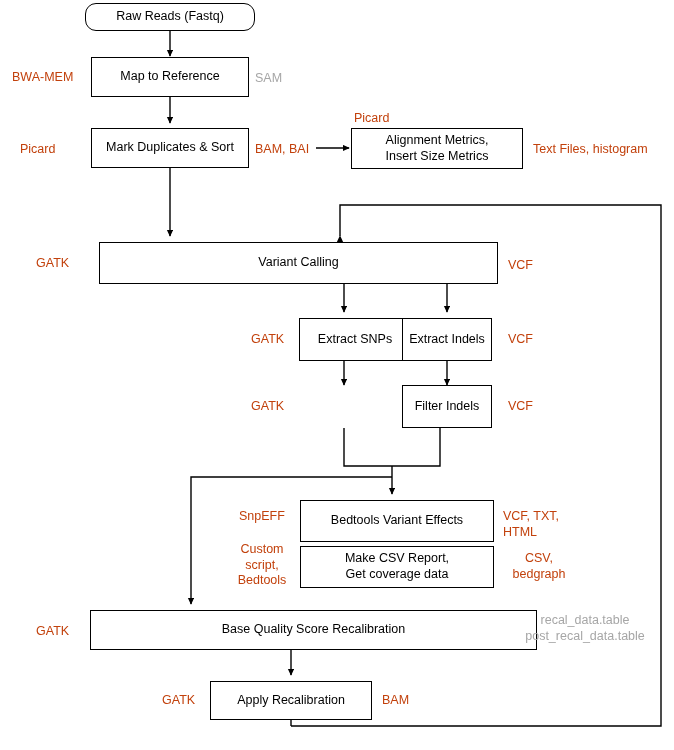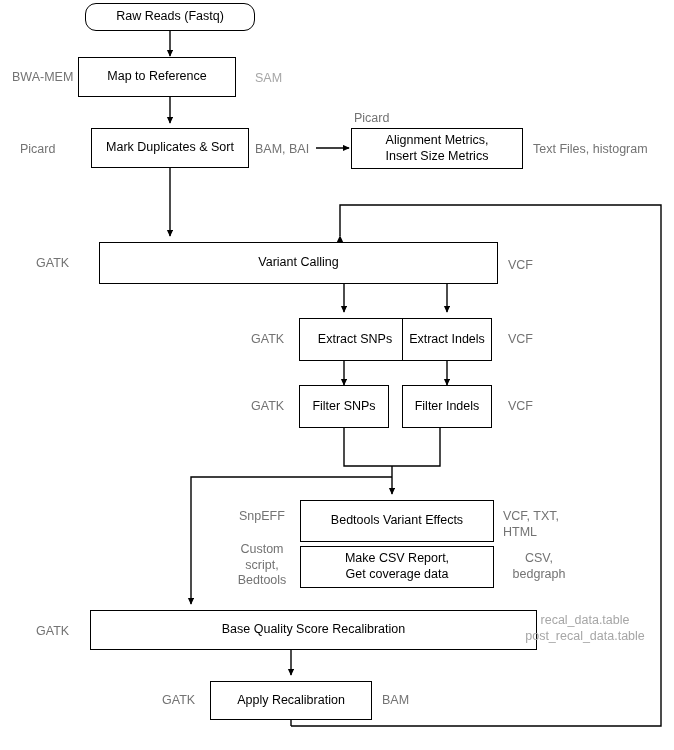--- a/index.html
+++ b/index.html
@@ -3,21 +3,21 @@
 <meta charset="utf-8">
 <style>
   html,body{margin:0;padding:0;background:#ffffff;}
   body{font-family:"Liberation Sans","DejaVu Sans",sans-serif;}
   #canvas{position:relative;width:674px;height:750px;background:#ffffff;overflow:hidden;}
   svg#wires{position:absolute;left:0;top:0;width:674px;height:750px;}
   .node{position:absolute;box-sizing:border-box;border:1.4px solid #000000;background:#ffffff;
         display:flex;align-items:center;justify-content:center;text-align:center;
         font-size:12.5px;color:#000000;line-height:1.25;}
   .node.rounded{border-radius:9px;}
-  .lbl{position:absolute;font-size:12.5px;color:#737373;line-height:1.25;white-space:pre-line;}
+  .lbl{position:absolute;font-size:12.5px;color:#c2410c;line-height:1.25;white-space:pre-line;}
   .lbl.grey{color:#a6a6a6;}
   .lbl.ctr{text-align:center;}
 </style>
 </head>
 <body>
 
 <div id="canvas">
 
   <svg id="wires" viewBox="0 0 674 750" xmlns="http://www.w3.org/2000/svg">
     <defs>
@@ -53,21 +53,21 @@
       <line x1="291" y1="650" x2="291" y2="675" marker-end="url(#ah)"></line>
 
       <path d="M291,720 L291,726"></path>
     </g>
   </svg>
 
   <div class="node rounded" style="left:85px;top:3px;width:170px;height:28px;border-radius:11px;">
     <span>Raw Reads (Fastq)</span>
   </div>
 
-  <div class="node" style="left:78px;top:57px;width:158px;height:40px;">
+  <div class="node" style="left:91px;top:57px;width:158px;height:40px;">
     <span>Map to Reference</span>
   </div>
 
   <div class="node" style="left:91px;top:128px;width:158px;height:40px;">
     <span>Mark Duplicates &amp; Sort</span>
   </div>
 
   <div class="node" style="left:351px;top:128px;width:172px;height:41px;white-space:pre-line;">
     <span>Alignment Metrics,
 Insert Size Metrics</span>
@@ -78,23 +78,20 @@
   </div>
 
   <div class="node" style="left:299px;top:318px;width:112px;height:43px;">
     <span>Extract SNPs</span>
   </div>
 
   <div class="node" style="left:402px;top:318px;width:90px;height:43px;">
     <span>Extract Indels</span>
   </div>
 
-  <div class="node" style="left:299px;top:385px;width:90px;height:43px;">
-    <span>Filter SNPs</span>
-  </div>
 
   <div class="node" style="left:402px;top:385px;width:90px;height:43px;">
     <span>Filter Indels</span>
   </div>
 
   <div class="node" style="left:300px;top:500px;width:194px;height:42px;">
     <span>Bedtools Variant Effects</span>
   </div>
 
   <div class="node" style="left:300px;top:546px;width:194px;height:42px;white-space:pre-line;">

